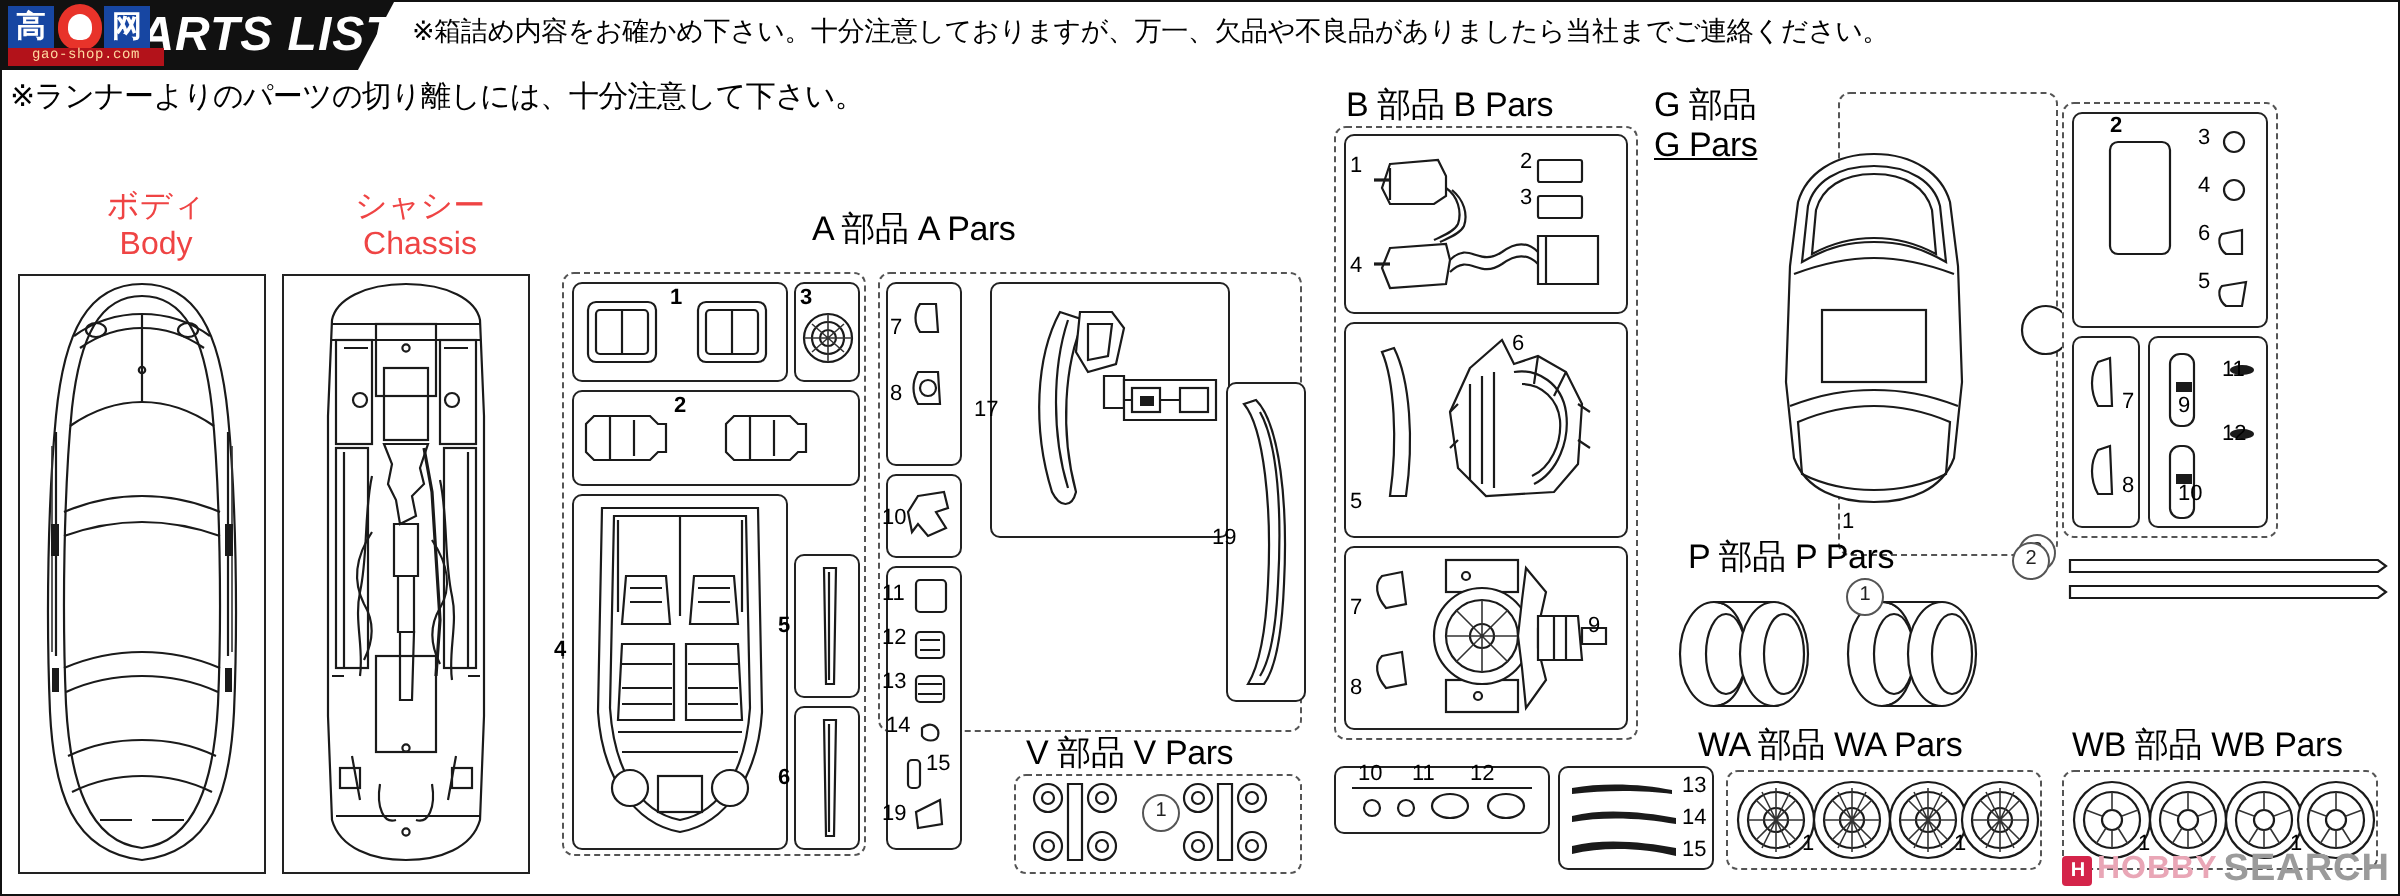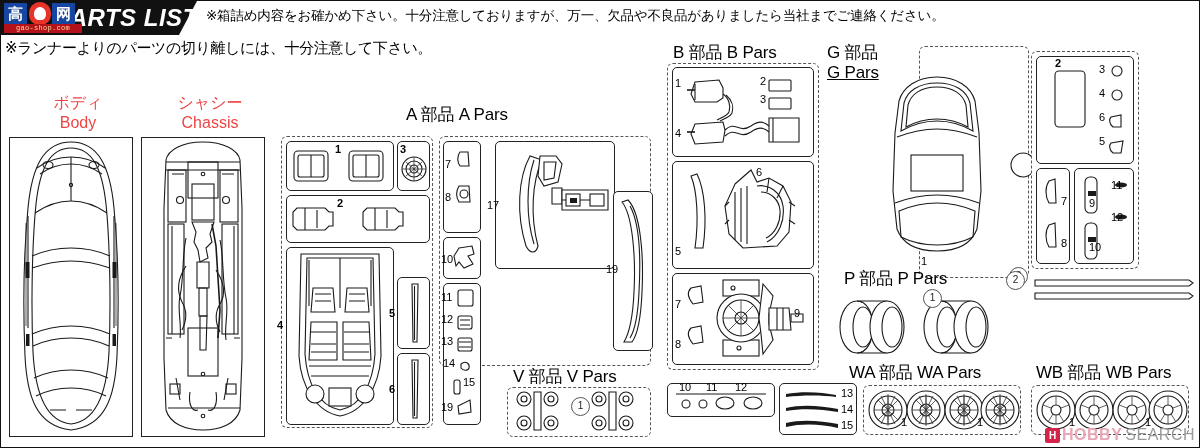--- a/index.html
+++ b/index.html
@@ -52,21 +52,21 @@
   .ln2{fill:none;stroke:#1a1a1a;stroke-width:1.6;}
   .lnt{fill:none;stroke:#333;stroke-width:.8;}
   .fl{fill:#fff;stroke:#1a1a1a;stroke-width:1.1;}
   .flk{fill:#1a1a1a;stroke:none;}
 
   
   #watermark{position:absolute;right:4px;bottom:2px;height:20px;display:flex;align-items:center;}
   #wm-icon{width:15px;height:15px;background:#d4244a;border-radius:2px;color:#fff;font-size:10px;
       font-weight:bold;text-align:center;line-height:15px;margin-right:2px;}
   #wm-hobby{font-size:16px;font-weight:bold;color:#e9a6b6;letter-spacing:.5px;}
-  #wm-search{font-size:16px;font-weight:normal;color:#9b9b9b;letter-spacing:.5px;margin-left:3px;text-align:center;}
+  #wm-search{font-size:19px;font-weight:bold;color:#9b9b9b;letter-spacing:.5px;margin-left:3px;text-align:center;}
 </style>
 </head>
 <body>
 
 <div id="page">
 
   <div id="header-bar">
     <div id="black-banner"></div>
     <div id="banner-title">PARTS LIST</div>
     <div id="logo">

